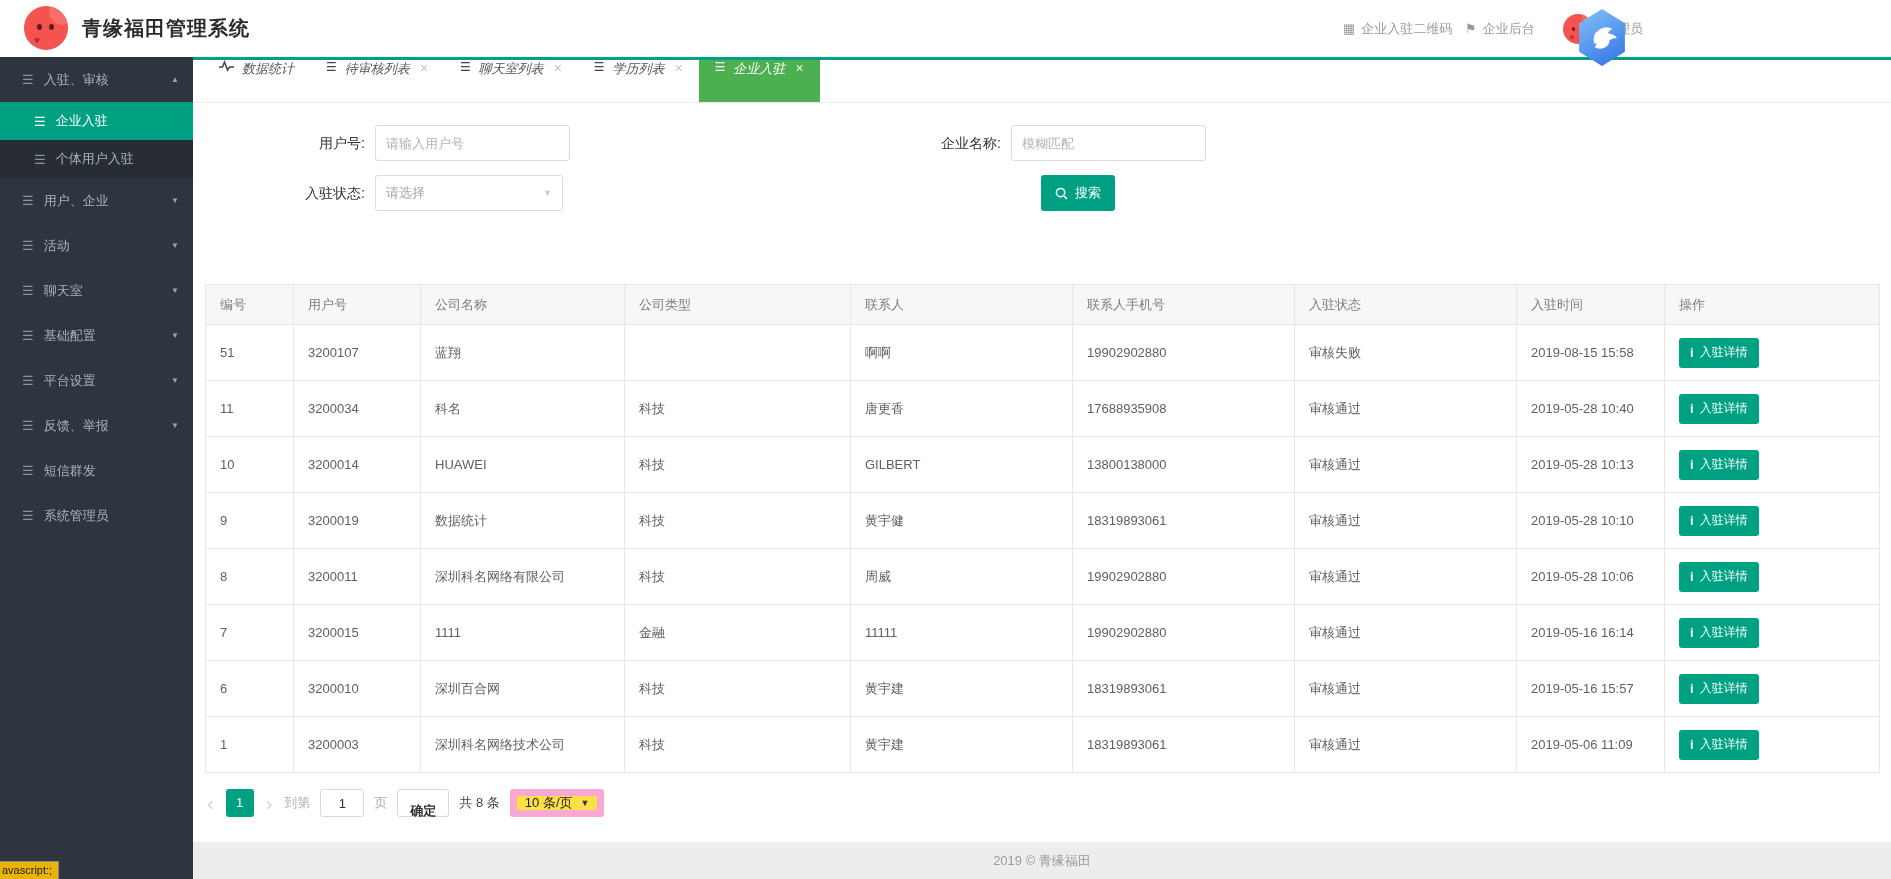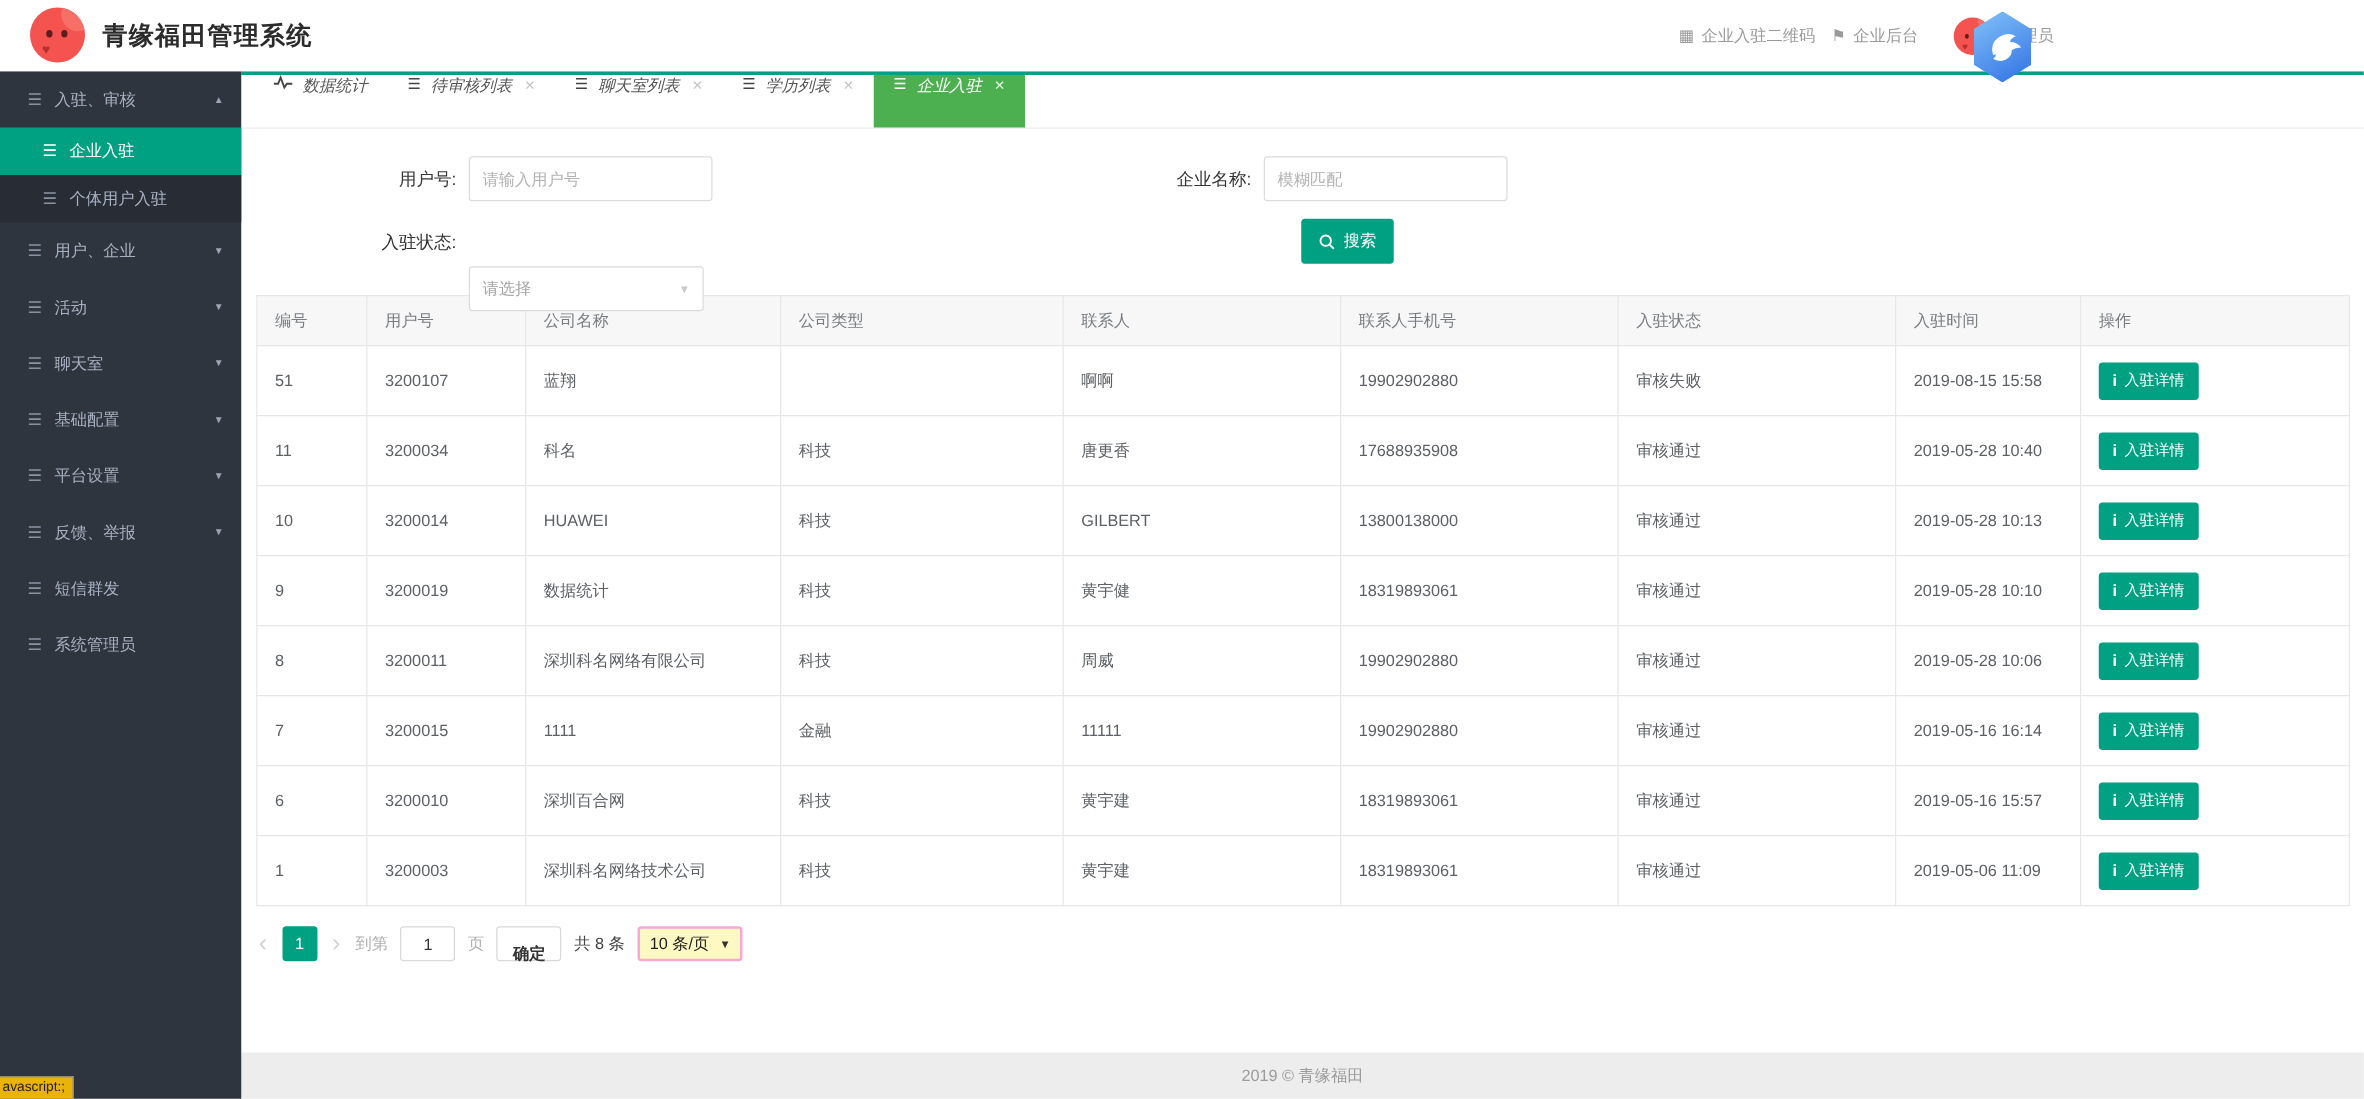--- a/index.html
+++ b/index.html
@@ -59,49 +59,49 @@
   .lbl-user { left:32px; top:22px; }
   .lbl-company { left:668px; top:22px; }
   .lbl-status { left:32px; top:72px; }
   .f-input { position:absolute; height:36px; width:195px; border:1px solid #dcdcdc; border-radius:3px;
     padding:0 10px; font-size:13px; color:#333; outline:none; }
   .f-input::placeholder { color:#b3b3b3; }
   .in-user { left:182px; top:22px; }
   .in-company { left:818px; top:22px; }
   .f-select { position:absolute; left:182px; top:72px; width:188px; height:36px; border:1px solid #dcdcdc;
     border-radius:3px; padding:0 10px; display:flex; align-items:center; justify-content:space-between;
-    font-size:13px; color:#a5a5a5; cursor:pointer; background:#fff;margin-top:38px; }
+    font-size:13px; color:#a5a5a5; cursor:pointer; background:#fff; }
   .f-select .caret { font-size:9px; color:#c6c9ce; }
   .search-btn { position:absolute; left:848px; top:72px; height:36px; padding:0 14px; background:#00a183;
     border:none; border-radius:3px; color:#fff; font-size:13px; display:flex; align-items:center; gap:7px; cursor:pointer; }
 
   
   .table-wrap { margin:0 12px; }
-  table { width:100%; border-collapse:collapse; table-layout:fixed; }
+  table { width:100%; border-collapse:collapse; table-layout:fixed;margin-top:48px; }
   th { height:40px; background:#f7f7f8; border:1px solid #e7e7e7; font-size:13px; font-weight:normal;
     color:#797d82; text-align:left; padding-left:14px; }
   td { height:56px; border:1px solid #e7e7e7; font-size:13px; color:#5d6165; padding-left:14px;
     background:#fff; overflow:hidden; white-space:nowrap; }
   .detail-btn { height:30px; padding:0 11px; background:#00a183; color:#fff; border:none; border-radius:3px;
     font-size:12px; display:inline-flex; align-items:center; gap:6px; cursor:pointer; }
   .detail-btn .ibadge { font-weight:bold; font-size:13px; font-style:normal; }
 
   
   .pager { margin:16px 12px 0; display:flex; align-items:center; gap:10px; font-size:13px; color:#555; }
   .pg-arrow { font-size:20px; color:#d2d2d2; line-height:26px; cursor:default; padding:0 2px; }
   .pg-page { width:28px; height:28px; background:#00a183; color:#fff; text-align:center; line-height:28px;
     border-radius:3px; font-size:13px; cursor:pointer; }
   .pg-muted { color:#b0b0b0; }
   .pg-input { width:44px; height:28px; border:1px solid #d9d9d9; border-radius:3px; text-align:center;
     font-size:13px; color:#333; outline:none; }
   .pg-confirm { height:28px; padding:12px 12px; background:#fff; border:1px solid #d9d9d9; border-radius:3px;
     font-size:13px; font-weight:bold; color:#333; cursor:pointer; }
   .pg-total { color:#444; }
-  .pg-size { height:28px; border:2px solid #f9a8d4; border-radius:3px; padding:0 8px; display:flex;
-    align-items:center; gap:8px; color:#222; cursor:pointer; background:#fef9c3; }
+  .pg-size { height:28px; border:7px solid #f9a8d4; border-radius:3px; padding:0 8px; display:flex;
+    align-items:center; gap:8px; color:#222; cursor:pointer; background:#fde047; }
   .pg-size .caret { font-size:9px; color:#333; }
 
   
   .footer { position:absolute; left:0; right:0; bottom:0; height:37px; background:#ededed;
     text-align:center; line-height:37px; font-size:13px; color:#9b9b9b; }
   .status-bubble { position:absolute; left:0; bottom:0; background:#eab308; border:1px solid #8b8b8b;
     border-left:none; border-bottom:none; padding:2px 6px 3px 2px; font-size:11px; color:#222; z-index:200; }
 </style>
 </head>
 <body>

